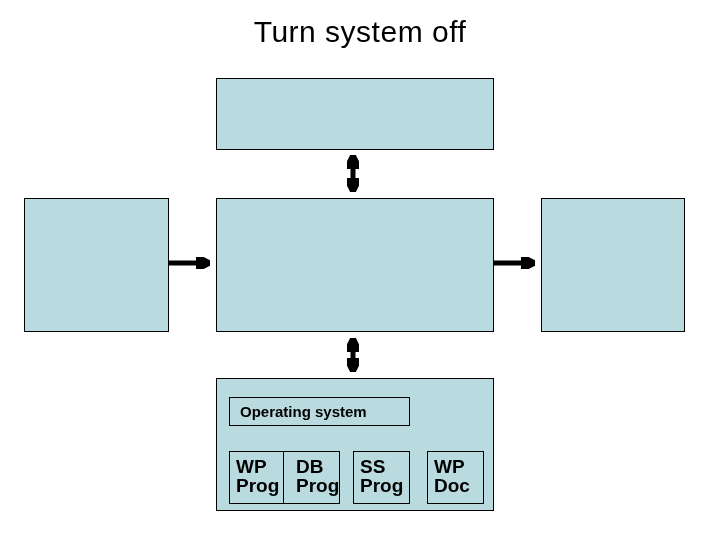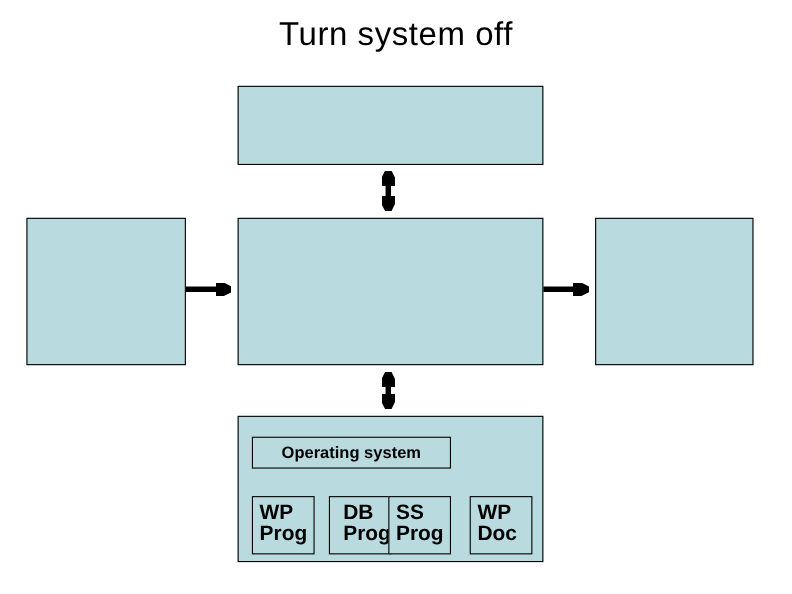--- a/index.html
+++ b/index.html
@@ -48,41 +48,41 @@
     position: absolute;
     left: 12px;
     top: 18px;
     width: 181px;
     height: 29px;
     border: 1px solid var(--box-border);
     background: var(--box-fill);
     box-sizing: border-box;
     display: flex;
     align-items: center;
-    padding-left: 26px;
+    padding-left: 10px;
     font-size: 15px;
     font-weight: bold;
     color: var(--text);
   }
   .prog-box {
     position: absolute;
     top: 72px;
     width: 57px;
     height: 53px;
     border: 1px solid var(--box-border);
     background: var(--box-fill);
     box-sizing: border-box;
     padding: 5px 0 0 6px;
     font-size: 19px;
     font-weight: bold;
     line-height: 19px;
     color: var(--text);
   }
   #prog-0 { left: 12px; }
-  #prog-1 { left: 82px; padding-left: 12px; }
+  #prog-1 { left: 66px; padding-left: 12px; }
   #prog-2 { left: 136px; }
   #prog-3 { left: 210px; }
 
   .connectors {
     position: absolute;
     left: 0; top: 0;
     width: 720px;
     height: 540px;
     pointer-events: none;
   }

